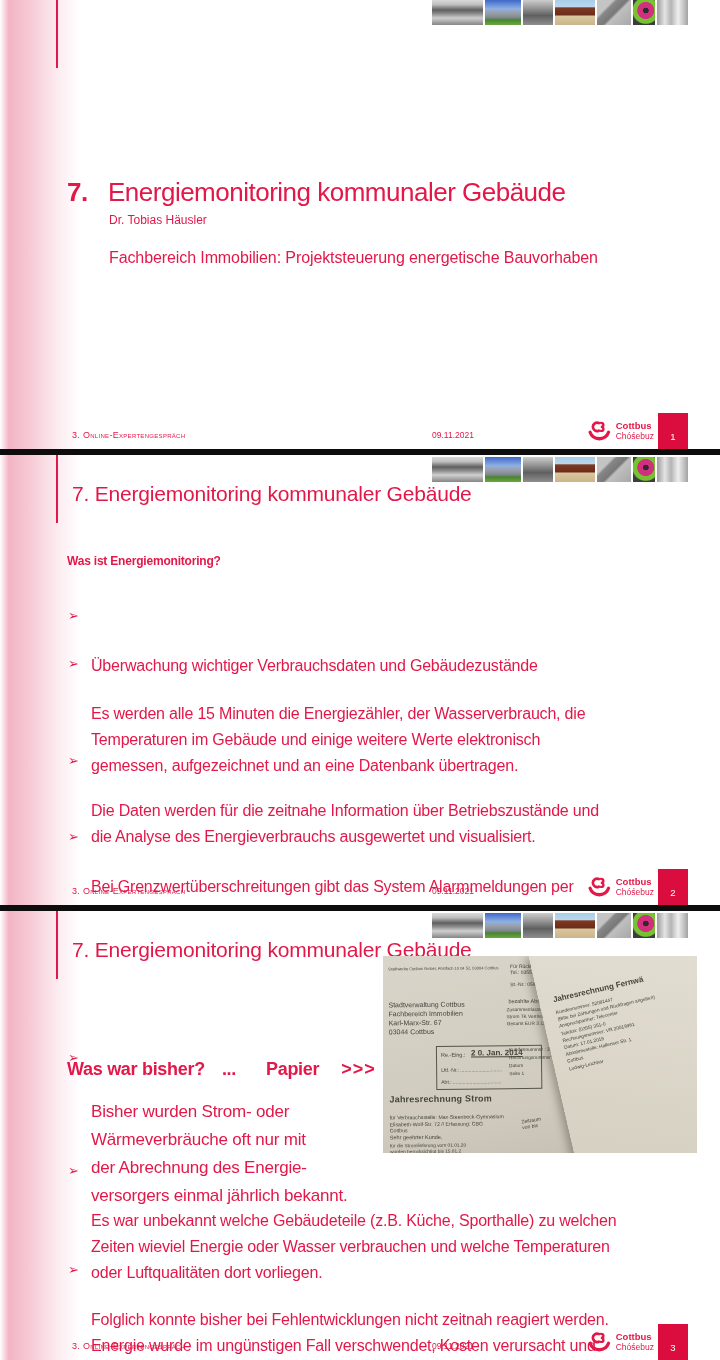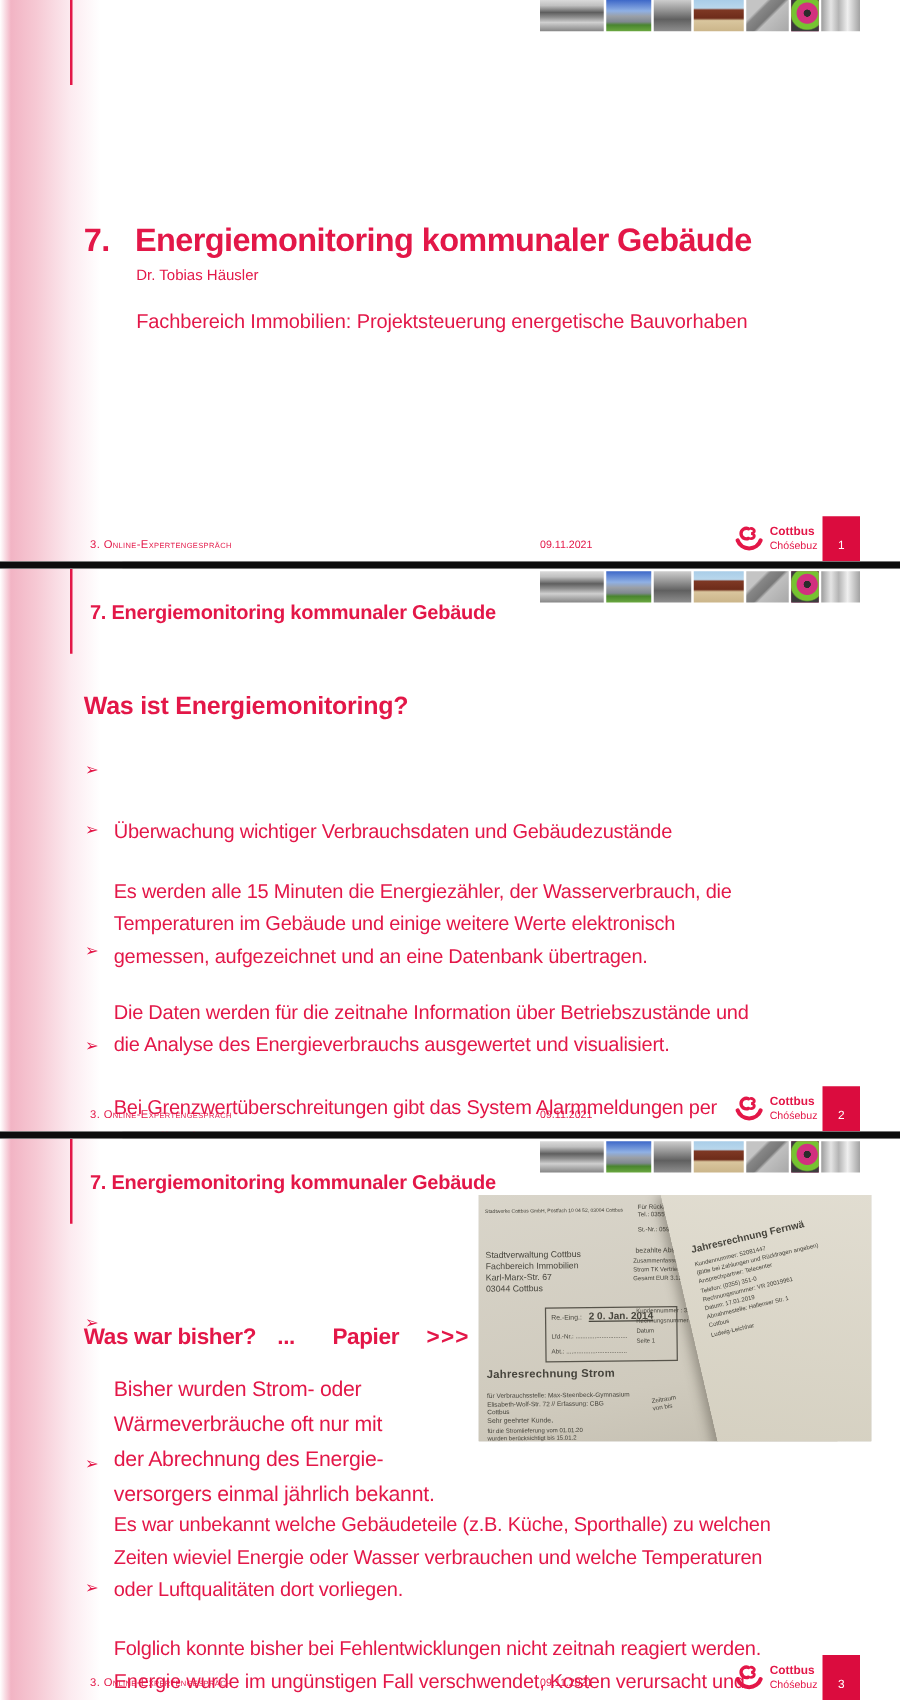--- a/index.html
+++ b/index.html
@@ -18,27 +18,27 @@
   .s1 .strip{top:0;}
   .ph1{width:51px;background:linear-gradient(180deg,#dadada 0%,#c0c0c0 18%,#5f5f5f 40%,#8d8d8d 55%,#cfcfcf 72%,#858585 100%);}
   .ph2{width:36px;background:linear-gradient(180deg,#3e68c8 0%,#8fb0e4 35%,#9aa0a8 52%,#7f8890 70%,#49852f 80%,#6aa840 100%);}
   .ph3{width:30px;background:linear-gradient(180deg,#cdcdcd 0%,#9a9a9a 30%,#606060 62%,#8e8e8e 100%);}
   .ph4{width:40px;background:linear-gradient(180deg,#a9cde8 0%,#b9d7ec 26%,#7e3824 32%,#6e2c1a 58%,#d9c69e 66%,#cbb58a 100%);}
   .ph5{width:34px;background:linear-gradient(135deg,#c4c4c4 0%,#c4c4c4 28%,#878787 34%,#787878 52%,#bfbfbf 58%,#a8a8a8 100%);}
   .ph6{width:22px;background:radial-gradient(circle at 58% 42%,#2c2c2c 0 14%,#d2307f 16% 42%,#76c331 46% 66%,#3c3c3c 72%),#b82a72;}
   .ph7{width:31px;background:linear-gradient(90deg,#9d9d9d 0%,#e4e4e4 25%,#b4b4b4 45%,#efefef 68%,#a2a2a2 100%);}
   
   .t-num{position:absolute;left:67px;top:177px;font-size:26px;font-weight:bold;letter-spacing:-0.5px;}
-  .t-title{position:absolute;left:108px;top:177px;font-size:26px;font-weight:bold;letter-spacing:-0.5px;white-space:nowrap;}
+  .t-title{position:absolute;left:108px;top:177px;font-size:26px;font-weight:normal;letter-spacing:-0.5px;white-space:nowrap;}
   .subt1{position:absolute;left:109px;top:213px;font-size:12px;}
   .subt2{position:absolute;left:109px;top:237px;font-size:16px;letter-spacing:-0.1px;white-space:nowrap;margin-top:12px;}
   
-  .hhead{position:absolute;left:72px;top:27px;font-size:16px;font-weight:bold;letter-spacing:-0.2px;white-space:nowrap;}
-  
-  .heading{position:absolute;left:67px;font-size:20px;font-weight:bold;letter-spacing:-0.2px;}
+  .hhead{position:absolute;left:72px;top:27px;font-size:21px;font-weight:normal;letter-spacing:-0.2px;white-space:nowrap;}
+  
+  .heading{position:absolute;left:67px;font-size:12px;font-weight:bold;letter-spacing:-0.2px;}
   .s2 .heading{top:99px;}
   .bullet{position:absolute;font-size:16px;line-height:26px;white-space:pre-line;
           padding-left:23px;letter-spacing:-0.2px;box-sizing:border-box;}
   .bullet .ar{position:absolute;left:0;top:2px;font-size:13px;}
   .b21{left:68px;top:146px;width:640px;}
   .b22{left:68px;top:194px;width:640px;}
   .b23{left:68px;top:291px;width:650px;}
   .b24{left:68px;top:367px;width:640px;}
   
   .heading3{position:absolute;left:67px;top:100px;font-size:18px;font-weight:bold;letter-spacing:-0.3px;display:flex;align-items:flex-end;margin-top:48px;}

